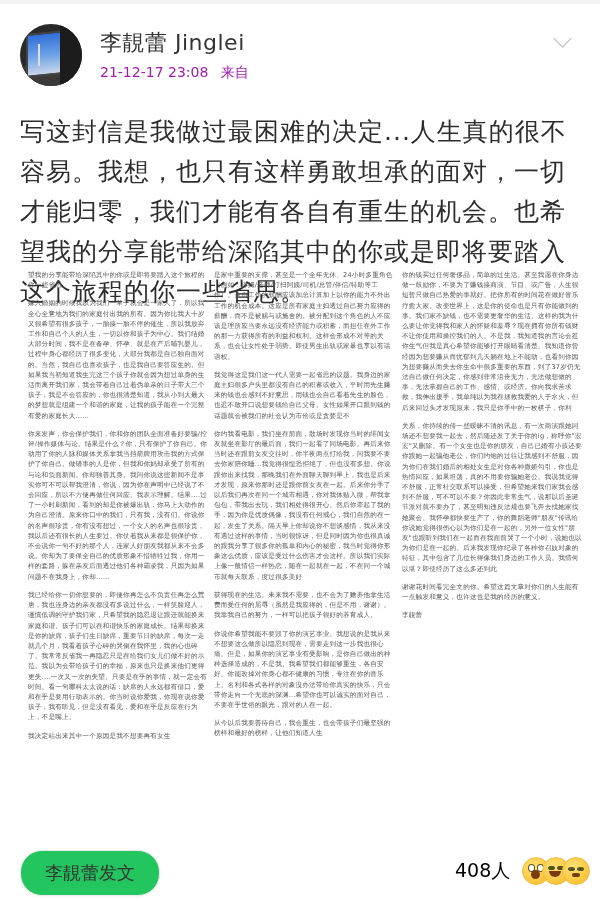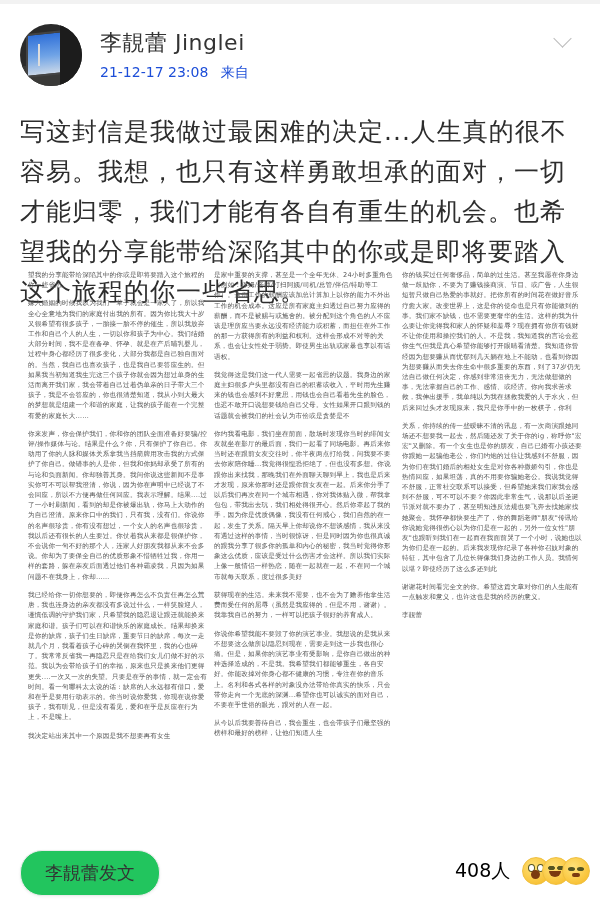--- a/index.html
+++ b/index.html
@@ -14,21 +14,21 @@
     position:absolute; left:20px; top:6px; width:62px; height:62px; border-radius:50%;
     overflow:hidden; background:#2a2a2a;
   }
   .avatar .sky { position:absolute; left:6px; top:8px; width:34px; height:40px;
     background:linear-gradient(180deg,#2f6fd8 0%,#6fa3e6 55%,#c9d7e8 100%);
     transform:skewY(-6deg); border:2px solid #444; }
   .avatar .tree { position:absolute; left:18px; top:20px; width:2px; height:22px; background:#ddd; }
   .avatar .rock { position:absolute; left:0; top:42px; width:62px; height:24px; background:#3a3a38; }
   .avatar .shade { position:absolute; left:40px; top:0; width:22px; height:62px; background:#1c1c1c; }
   .username { position:absolute; left:100px; top:10px; font-size:22px; color:#333; letter-spacing:0.5px; }
-  .meta { position:absolute; left:100px; top:46px; font-size:14px; color:#1d4ed8; }
+  .meta { position:absolute; left:100px; top:46px; font-size:14px; color:#a21caf; }
   .meta span { margin-right:8px; }
   .chevron { position:absolute; left:556px; top:14px; width:12px; height:12px;
     border-right:1.5px solid #bbb; border-bottom:1.5px solid #bbb; transform:rotate(45deg); }
 
   .post-text {
     position:absolute; left:20px; top:112px; width:565px;
     font-size:25px; line-height:40px; color:#2d2d2d; letter-spacing:1px;
   }
 
   .letter {

